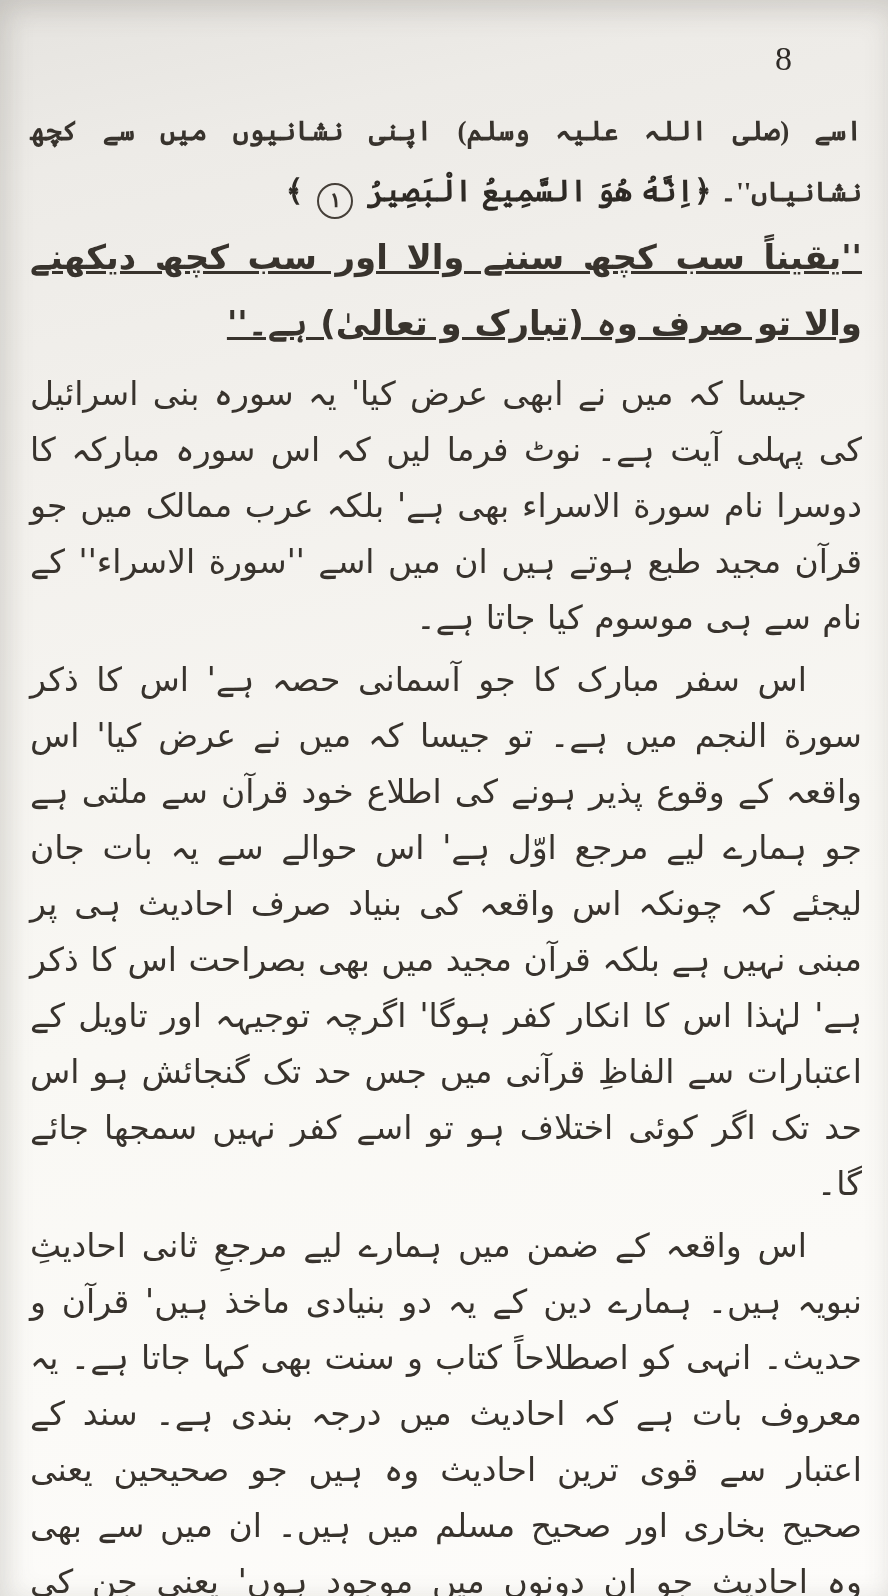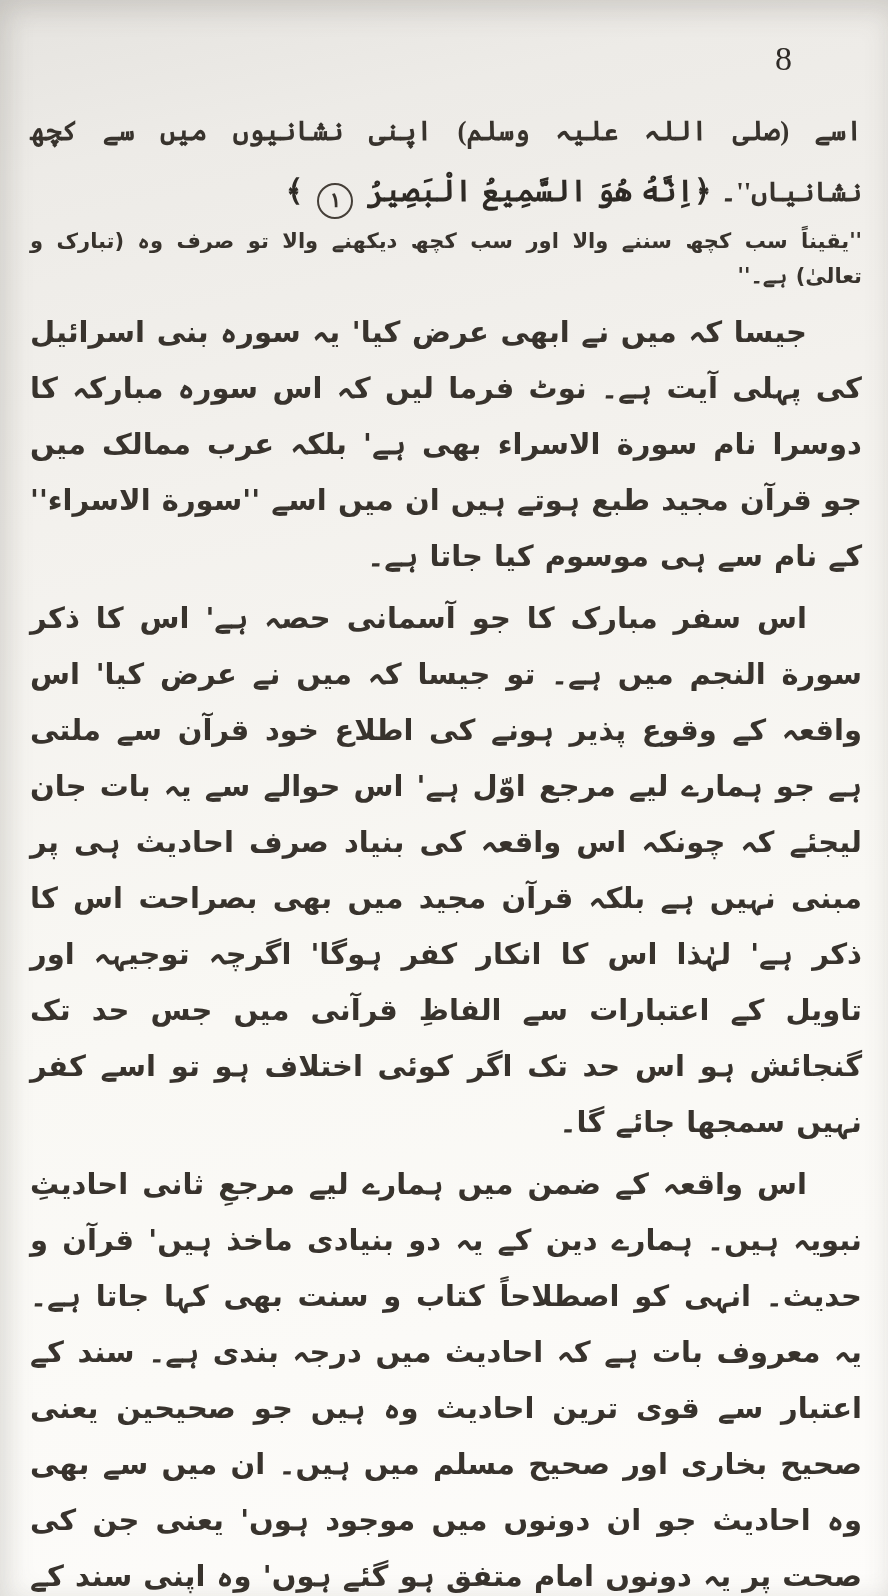--- a/index.html
+++ b/index.html
@@ -65,29 +65,30 @@
     width:32px;height:32px;
     border:2px solid #453f38;
     border-radius:50%;
     font-size:19px;
     font-weight:bold;
     margin:0 5px;
     vertical-align:-6px;
     line-height:1;
   }
   .translation-line{
-    font-size:21px;
+    font-size:34px;
     font-weight:bold;
-    line-height:35px;
+    line-height:66px;
     margin-bottom:10px;
     word-spacing:1px;
+    text-decoration:underline;
   }
   .para{
-    font-size:29px;
-    font-weight:bold;
+    font-size:33px;
+    font-weight:normal;
     line-height:56px;
     text-indent:55px;
     margin-bottom:6px;
     word-spacing:1px;
   }
 </style>
 </head>
 <body>
 
 <div class="page">

